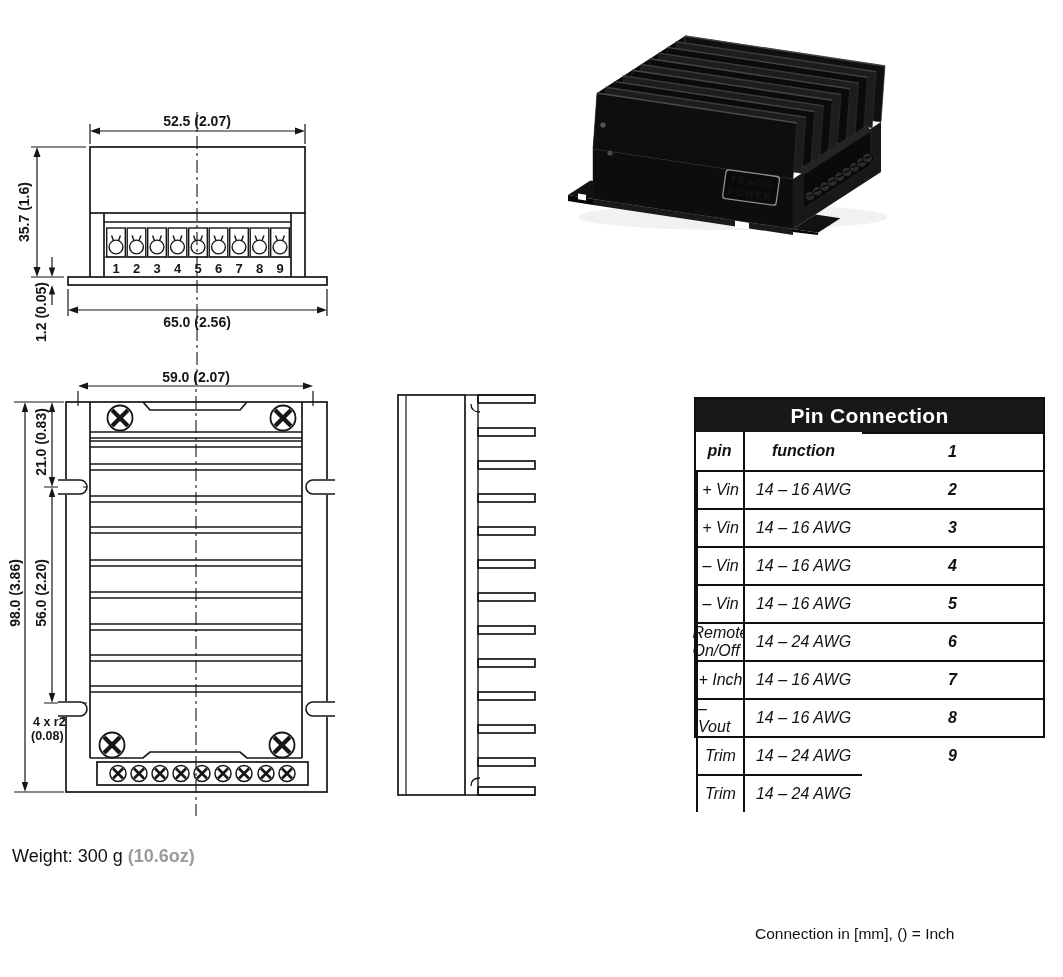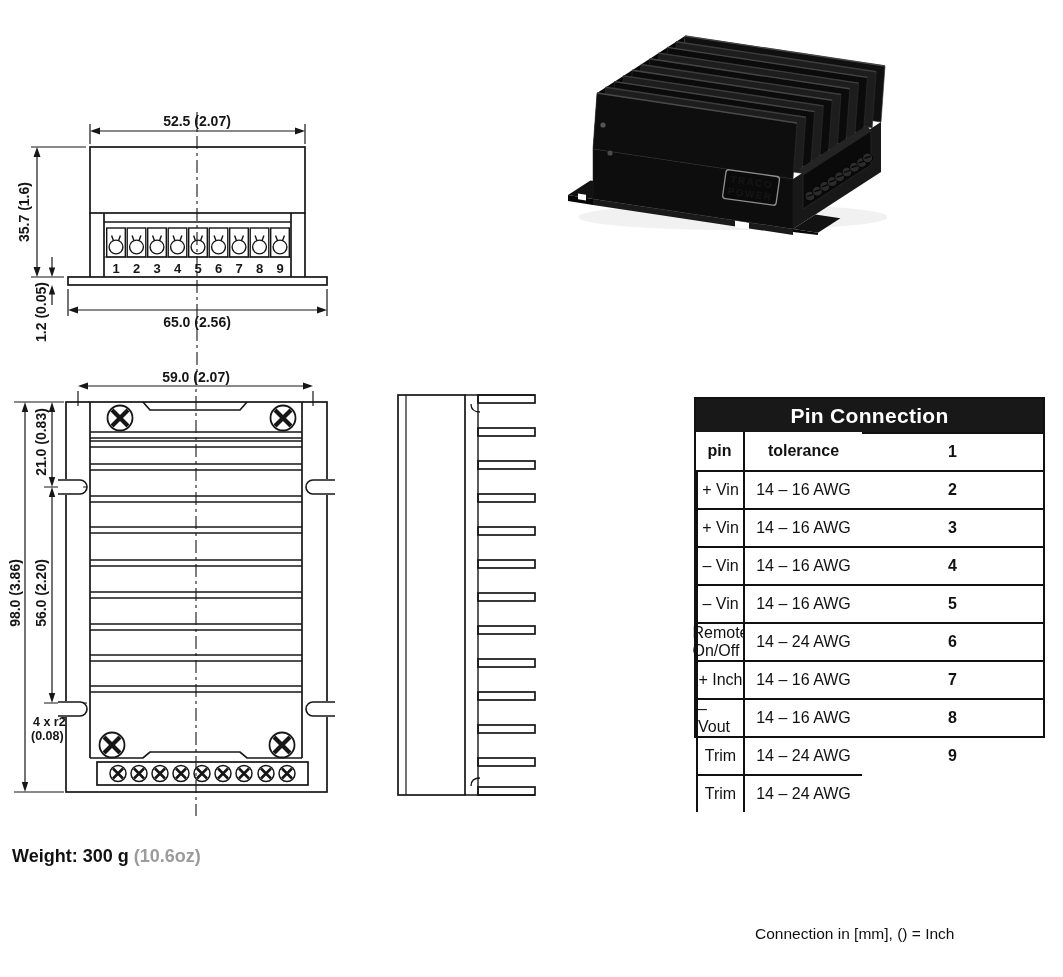--- a/index.html
+++ b/index.html
@@ -10,27 +10,27 @@
   svg .pinnum{font-size:13px;font-weight:600;}
   svg .notetxt{font-size:12.5px;font-weight:600;}
   .abs{position:absolute;}
   
   .pin-table{position:absolute;left:694px;top:397px;width:351px;height:341px;
              border:2.5px solid #101010;display:flex;flex-direction:column;background:#8b5cf6;box-sizing:border-box;}
   .pt-title{height:33px;flex:0 0 33px;background:#181818;color:#fff;font-weight:bold;font-size:21px;
             display:flex;align-items:center;justify-content:center;letter-spacing:.3px;}
   .pt-grid{flex:1;display:grid;grid-template-columns:47px 119px 1fr;grid-auto-rows:1fr;}
   .pt-cell{display:flex;align-items:center;justify-content:center;font-size:16px;
-           border-top:2px solid #101010;border-left:2px solid #101010;background:#fff;}
+           border-top:2px solid #101010;border-left:2px solid #101010;background:#fff;font-style:italic;}
   .pt-cell.c0{border-left:none;}
   .pt-cell.head{font-weight:bold;font-size:16px;}
   .pt-cell.pin{font-weight:bold;}
   
   .weight-line{position:absolute;left:12px;top:846px;font-size:18px;}
-  .weight-bold{font-weight:bold;color:#111;}
+  .weight-bold{font-weight:normal;color:#111;}
   .weight-light{color:#9b9b9b;font-weight:bold;}
   .notes{position:absolute;left:755px;top:922px;font-size:15.5px;line-height:1.5;color:#111;font-weight:500;}
 </style>
 </head>
 <body>
 
 <div class="canvas">
 
   <svg class="abs" style="left:0;top:100px" width="350" height="280" viewBox="0 0 350 280">
     <g stroke="#161616" stroke-width="1.2" fill="none">
@@ -348,21 +348,21 @@
       <rect x="-27" y="-15" width="54" height="29" rx="3" fill="#0a0a0a" stroke="#8f8f8f" stroke-width="1.3"></rect>
       <text x="0" y="-2.5" text-anchor="middle" font-size="10" font-weight="bold" fill="#d4d4d4" letter-spacing="1.5">TRACO</text>
       <text x="0" y="9.5" text-anchor="middle" font-size="10" font-weight="bold" fill="#d4d4d4" letter-spacing="1.5">POWER</text>
     </g>
   </svg>
 
   <div class="pin-table">
     <div class="pt-title">Pin Connection</div>
     <div class="pt-grid">
       <div class="pt-cell c0 head" style="border-top:none">pin</div>
-      <div class="pt-cell head" style="border-top:none">tolerance</div>
+      <div class="pt-cell head" style="border-top:none">function</div>
 
       <div class="pt-cell c0 pin">1</div>
       <div class="pt-cell">+ Vin</div>
       <div class="pt-cell">14 – 16 AWG</div>
 
       <div class="pt-cell c0 pin">2</div>
       <div class="pt-cell">+ Vin</div>
       <div class="pt-cell">14 – 16 AWG</div>
 
       <div class="pt-cell c0 pin">3</div>

